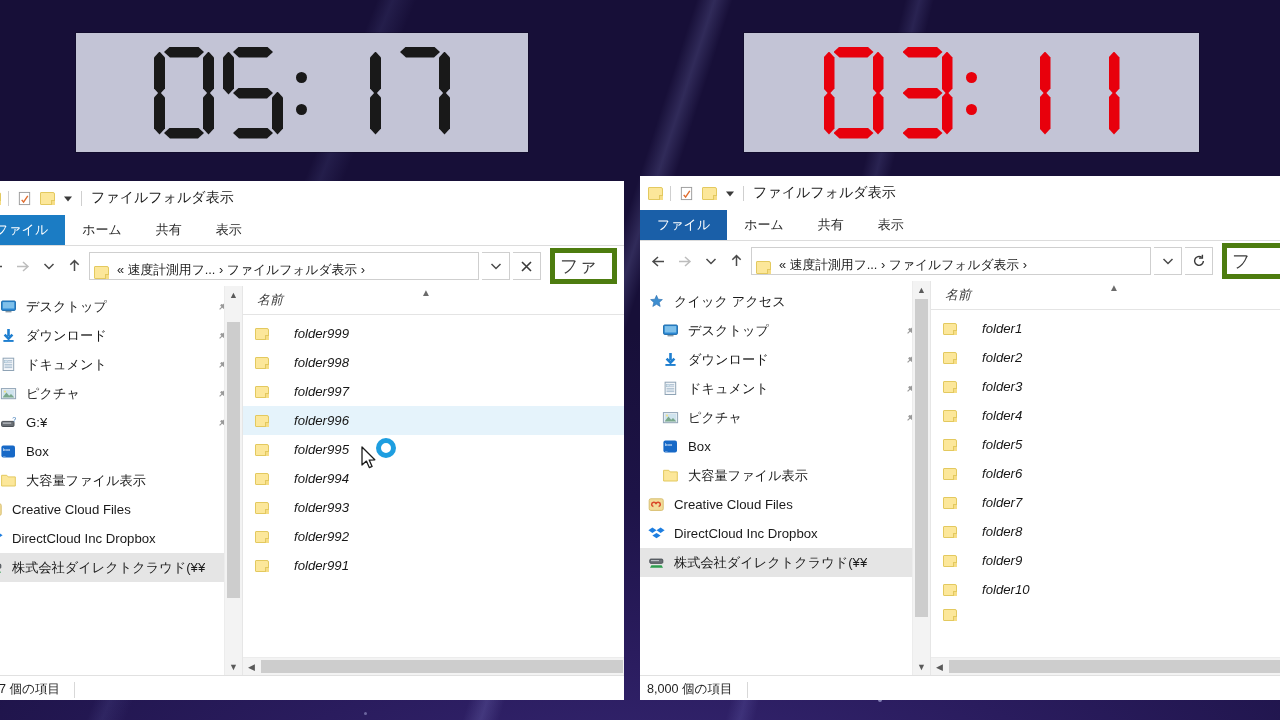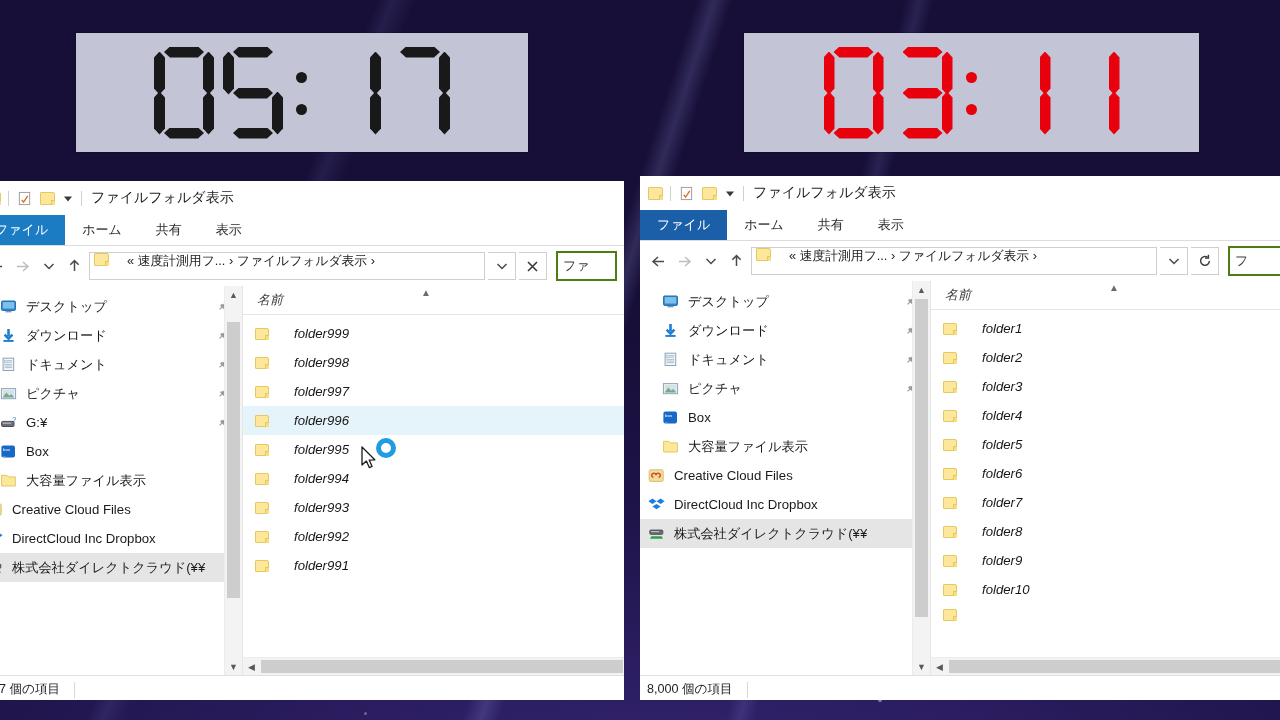--- a/index.html
+++ b/index.html
@@ -57,25 +57,25 @@
   .win-title{margin-left:9px;font-size:14px;color:#1b1b1b;white-space:nowrap;}
 
   .ribbon{height:30px;display:flex;align-items:stretch;
           border-bottom:1px solid #dcdcdc;background:#fff;}
   .rtab{display:flex;align-items:center;padding:0 17px;font-size:13px;color:#2b2b2b;white-space:nowrap;}
   .rtab.file{color:#fff;font-weight:400;}
 
   .addrbar{height:40px;display:flex;align-items:center;gap:3px;padding:0 7px;background:#fff;}
   .navbtn{width:23px;height:23px;display:flex;align-items:center;justify-content:center;color:#4a4a4a;}
   .navbtn.dim{color:#b9b9b9;}
-  .crumb{flex:1;height:26px;border:1px solid #cfcfcf;background:#fff;display:flex;align-items:flex-start;gap:18px;padding:0 4px;min-width:0;}
+  .crumb{flex:1;height:26px;border:1px solid #cfcfcf;background:#fff;display:flex;align-items:flex-end;gap:8px;padding:0 4px;min-width:0;}
   .crumb .ctext{font-size:12.8px;color:#1d1d1d;white-space:nowrap;overflow:hidden;}
   .iconbtn{width:27px;height:26px;border:1px solid #cfcfcf;border-left:none;display:flex;align-items:center;justify-content:center;color:#4a4a4a;background:#fff;}
-  .searchbox{width:52px;height:26px;border:2px solid #4d7c0f;margin-left:6px;display:flex;align-items:center;padding-left:5px;
-             font-size:13px;color:#3a3a3a;overflow:hidden;white-space:nowrap;}
+  .searchbox{width:52px;height:26px;border:5px solid #4d7c0f;margin-left:6px;display:flex;align-items:center;padding-left:5px;
+             font-size:18px;color:#3a3a3a;overflow:hidden;white-space:nowrap;}
 
   .body{display:flex;height:calc(100% - 130px);}
   .navpane{position:relative;overflow:hidden;background:#fff;}
   .navlist{padding-top:6px;}
   .navitem{height:29px;display:flex;align-items:center;padding-left:22px;gap:9px;white-space:nowrap;font-size:13.2px;}
   .navitem.sel{background:#e5e5e5;}
   .navitem.root{padding-left:8px;}
   .navlabel{overflow:hidden;}
   .pin{margin-left:auto;margin-right:12px;color:#9a9a9a;font-size:12px;}
 
@@ -486,20 +486,26 @@
         <path d="M11.4 7 A4.4 4.4 0 1 1 9.6 3.4" stroke="#3a3a3a" stroke-width="1.4" fill="none"></path>
         <path d="M10.4 0.7 L10.4 4.1 L7 4.1" stroke="#3a3a3a" stroke-width="1.4" fill="none"></path>
       </svg>
     </div>
     <div class="searchbox">フ</div>
   </div>
 
   <div class="body">
     <div class="navpane" style="width:290px;">
       <div class="navlist" id="nav-right">
+          <div class="navitem root">
+            <svg class="ico" viewBox="0 0 17 15">
+              <path d="M8.5 1.3 L10.2 5.2 L14.4 5.6 L11.2 8.4 L12.2 12.5 L8.5 10.3 L4.8 12.5 L5.8 8.4 L2.6 5.6 L6.8 5.2 Z" fill="#3e8ed0" stroke="#2b6fae" stroke-width=".6"></path>
+            </svg>
+            <span class="navlabel">クイック アクセス</span>
+          </div>
           <div class="navitem">
             <svg class="ico" viewBox="0 0 17 15">
               <rect x="1.6" y="2" width="13.8" height="9.4" rx="1" fill="#2d8ad6" stroke="#1c6aa8"></rect>
               <rect x="2.8" y="3.1" width="11.4" height="6.4" fill="#7fc0ea"></rect>
               <rect x="5.5" y="12" width="6" height="1.4" fill="#8a9aa6"></rect>
             </svg>
             <span class="navlabel">デスクトップ</span>
             <span class="pin"><svg width="12" height="12" viewBox="0 0 12 12">
                 <path d="M7.8 1.2 L10.8 4.2 L8.7 4.8 L6.4 7.1 L6.9 8.6 L5.6 9.9 L2.1 6.4 L3.4 5.1 L4.9 5.6 L7.2 3.3 Z" fill="#9a9a9a"></path>
                 <path d="M5.2 6.8 L1.6 10.4" stroke="#9a9a9a" stroke-width="1.1"></path>

